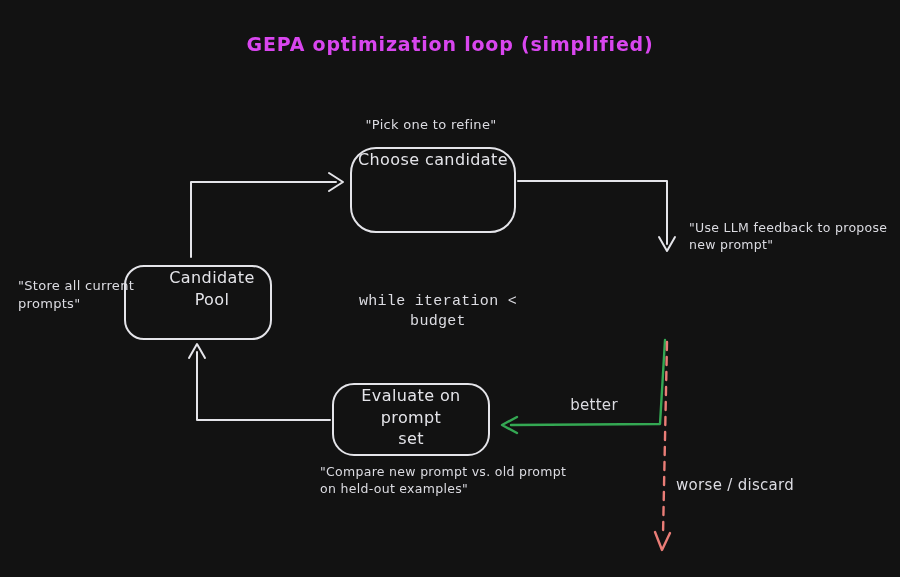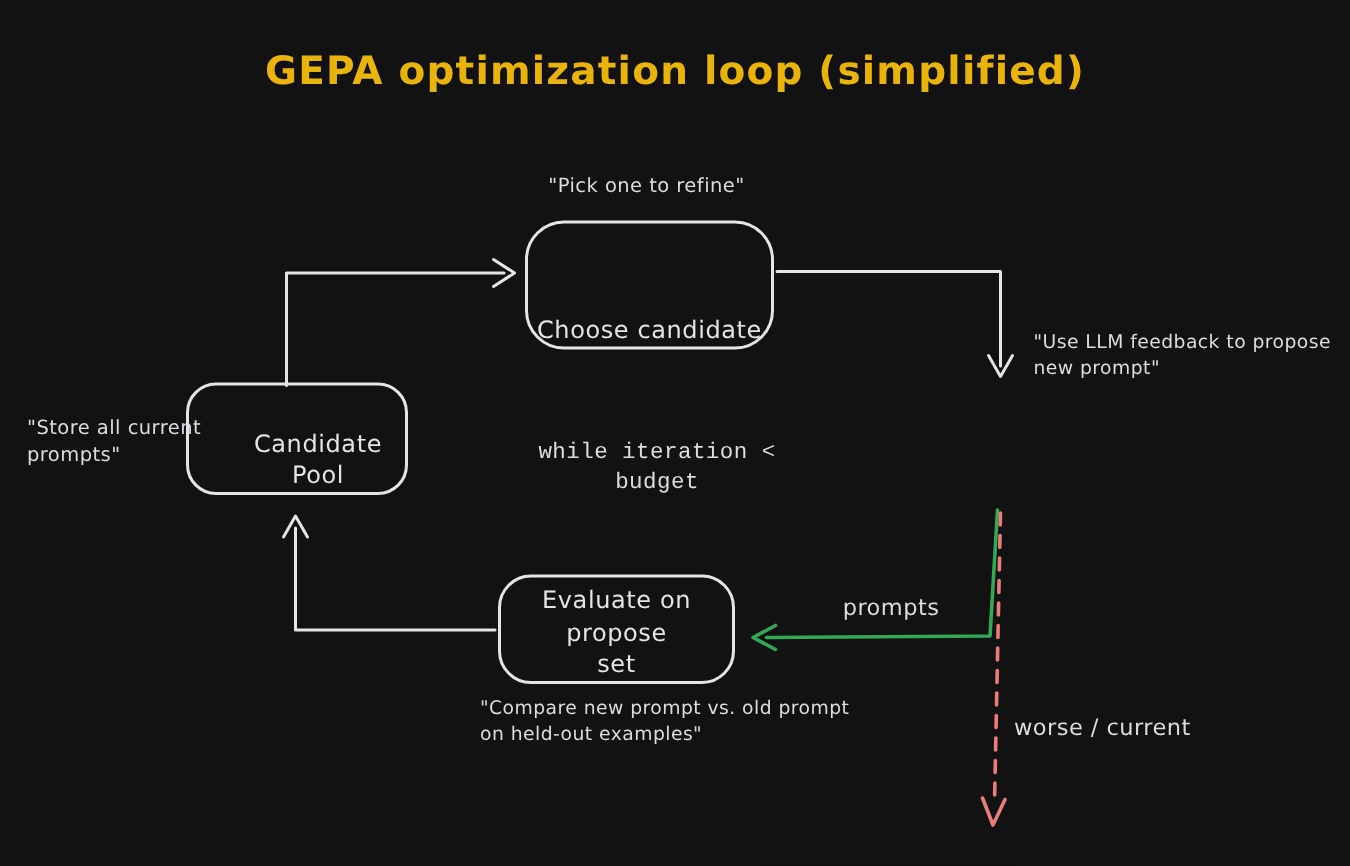--- a/index.html
+++ b/index.html
@@ -15,45 +15,45 @@
     overflow: hidden;
     font-family: "DejaVu Sans", sans-serif;
     color: #e4e4e9;
   }
   .title {
     position: absolute;
     left: 0;
     top: 33px;
     width: 900px;
     text-align: center;
-    font-size: 26px;
+    font-size: 19px;
     font-weight: 600;
     letter-spacing: 0.8px;
-    color: #eab308;
+    color: #d946ef;
   }
   .node {
     position: absolute;
     border: 2px solid #e4e4e9;
     border-radius: 22px;
     display: flex;
-    align-items: flex-end;
+    align-items: flex-start;
     justify-content: center;
     box-sizing: border-box;
     background: transparent;
   }
   .node span {
     white-space: pre-line;
     text-align: center;
     font-size: 16px;
     letter-spacing: 0.4px;
     line-height: 1.35;
     color: #e4e4e9;
   }
   .node-choose   { left: 350px; top: 147px; width: 166px; height: 86px; border-radius: 26px; }
-  .node-pool     { left: 124px; top: 255px; width: 148px; height: 75px; border-radius: 20px; padding-left: 28px; }
+  .node-pool     { left: 124px; top: 265px; width: 148px; height: 75px; border-radius: 20px; padding-left: 28px; }
   .node-gather   { left: 591px; top: 258px; width: 157px; height: 74px; }
   .node-evaluate { left: 332px; top: 383px; width: 158px; height: 73px; }
   .annotation {
     position: absolute;
     white-space: pre-line;
     font-size: 13px;
     letter-spacing: 0.3px;
     line-height: 1.35;
     color: #dcdce2;
   }
@@ -123,34 +123,34 @@
   <div class="node node-choose">
     <span>Choose candidate</span>
   </div>
 
   <div class="node node-pool">
     <span>Candidate Pool</span>
   </div>
 
 
   <div class="node node-evaluate">
-    <span>Evaluate on propose
+    <span>Evaluate on prompt
 set</span>
   </div>
 
   <div class="annotation ann-pick">"Pick one to refine"</div>
 
   <div class="annotation ann-store">"Store all current
 prompts"</div>
 
   <div class="annotation ann-usellm">"Use LLM feedback to propose
 new prompt"</div>
 
   <div class="annotation ann-while">while iteration &lt; budget</div>
 
-  <div class="annotation ann-better">prompts</div>
+  <div class="annotation ann-better">better</div>
 
-  <div class="annotation ann-worse">worse / current</div>
+  <div class="annotation ann-worse">worse / discard</div>
 
   <div class="annotation ann-compare">"Compare new prompt vs. old prompt
 on held-out examples"</div>
 
 </div>
 
 </body></html>

